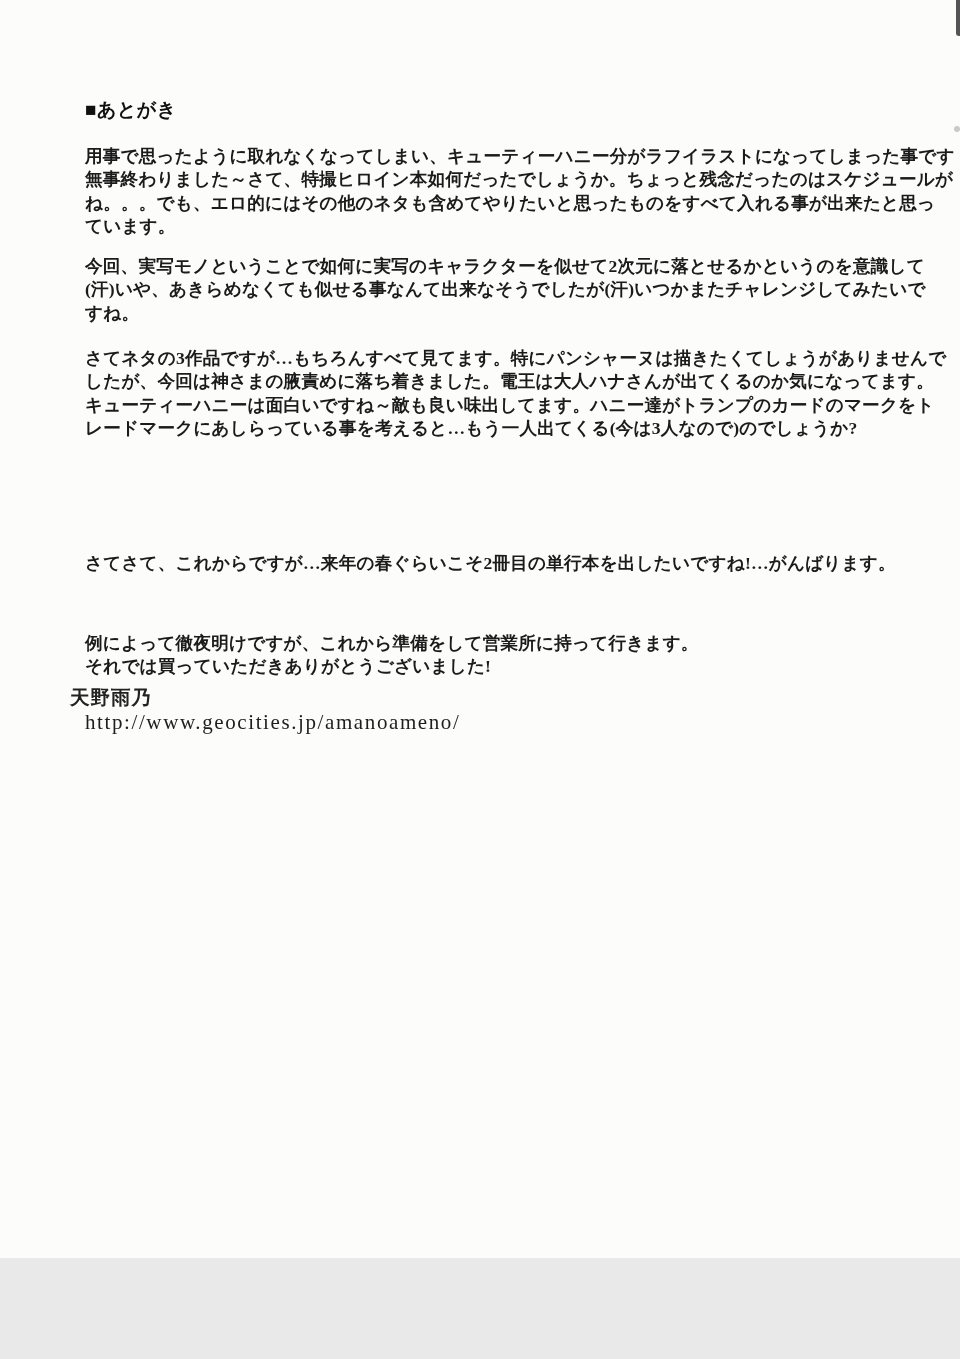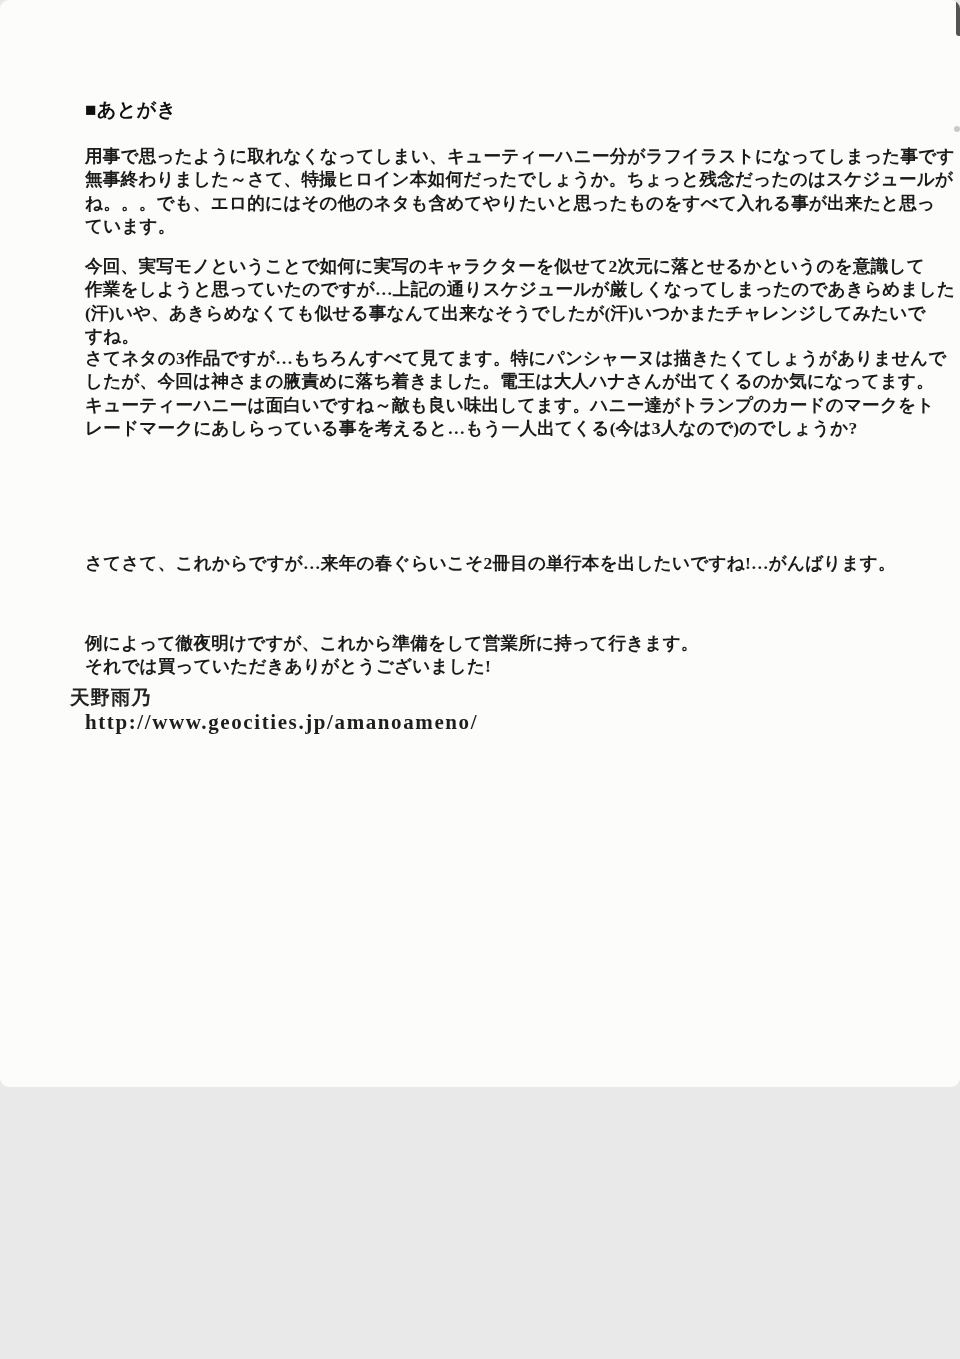--- a/index.html
+++ b/index.html
@@ -3,25 +3,24 @@
 <meta charset="utf-8">
 <style>
   html,body{margin:0;padding:0;}
   body{
     width:960px;height:1359px;
     background:#e9e9e9;
     font-family:"Liberation Serif", serif;
   }
   .page{
     position:relative;
-    width:960px;height:1087px;
+    width:960px;height:1258px;
     background:#fcfcfa;
     overflow:hidden;
     color:#171717;
-    border-radius:9px;
   }
   
   .heading{
     position:absolute;left:85px;top:99px;
     font-family:"Liberation Sans", sans-serif;
     font-weight:bold;font-size:19px;line-height:22px;
     letter-spacing:.5px;color:#101010;
     white-space:nowrap;
   }
   .para{
@@ -35,21 +34,21 @@
   .para-2{top:347px;}
   .para-3{top:552px;}
   .para-4{top:632px;}
   .author{
     position:absolute;left:70px;top:685px;
     font-size:19.5px;line-height:25px;font-weight:600;
     letter-spacing:1px;color:#222;white-space:nowrap;
   }
   .url{
     position:absolute;left:85px;top:710px;
-    font-size:21px;line-height:25px;font-weight:700;
+    font-size:21px;line-height:25px;font-weight:400;
     letter-spacing:1.6px;color:#1e1e1e;white-space:nowrap;
   }
   .page-number{
     position:absolute;left:0;right:0;top:1330px;
     text-align:center;
     font-size:21px;font-weight:bold;color:#161616;
     letter-spacing:1px;
   }
   
   .watermark{
@@ -100,21 +99,20 @@
 
   <div>
       <div class="para para-0">
         <div class="line">用事で思ったように取れなくなってしまい、キューティーハニー分がラフイラストになってしまった事です</div>
         <div class="line">無事終わりました～さて、特撮ヒロイン本如何だったでしょうか。ちょっと残念だったのはスケジュールが</div>
         <div class="line">ね。。。でも、エロ的にはその他のネタも含めてやりたいと思ったものをすべて入れる事が出来たと思っ</div>
         <div class="line">ています。</div>
       </div>
       <div class="para para-1">
         <div class="line">今回、実写モノということで如何に実写のキャラクターを似せて2次元に落とせるかというのを意識して</div>
-        <div class="line">作業をしようと思っていたのですが…上記の通りスケジュールが厳しくなってしまったのであきらめました</div>
         <div class="line">(汗)いや、あきらめなくても似せる事なんて出来なそうでしたが(汗)いつかまたチャレンジしてみたいで</div>
         <div class="line">すね。</div>
       </div>
       <div class="para para-2">
         <div class="line">さてネタの3作品ですが…もちろんすべて見てます。特にパンシャーヌは描きたくてしょうがありませんで</div>
         <div class="line">したが、今回は神さまの腋責めに落ち着きました。電王は大人ハナさんが出てくるのか気になってます。</div>
         <div class="line">キューティーハニーは面白いですね～敵も良い味出してます。ハニー達がトランプのカードのマークをト</div>
         <div class="line">レードマークにあしらっている事を考えると…もう一人出てくる(今は3人なので)のでしょうか?</div>
       </div>
       <div class="para para-3">

